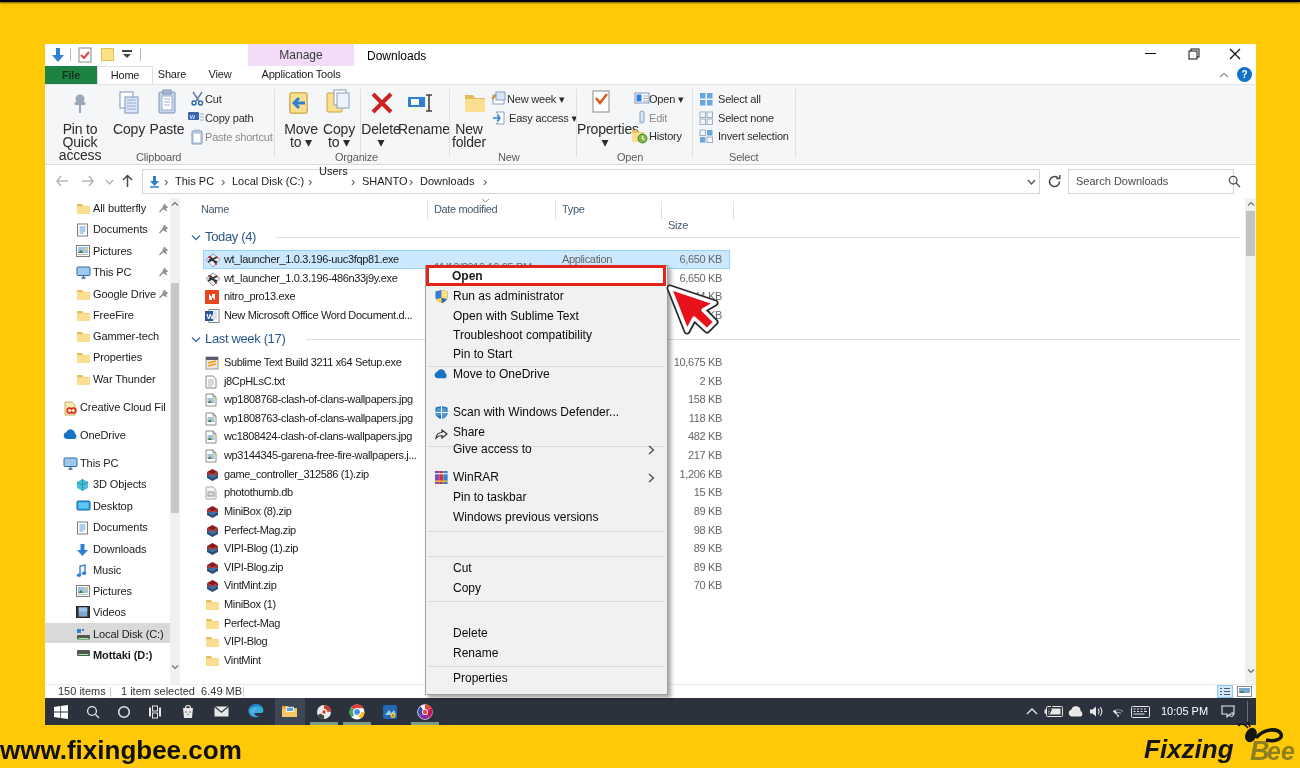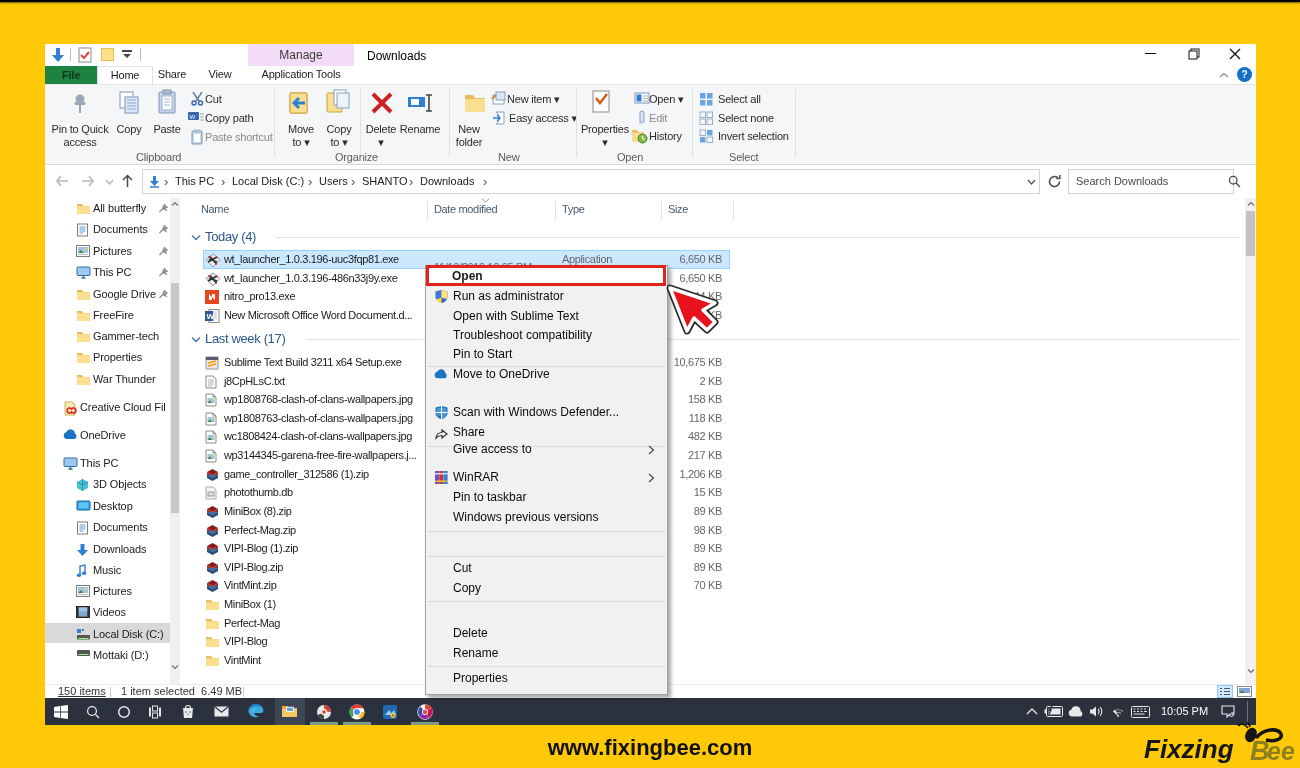--- a/index.html
+++ b/index.html
@@ -16,31 +16,31 @@
 #navpane { left:0; top:154px; width:136px; height:486px; background:#fff; font-size:11px; letter-spacing:-0.1px; }
 #filelist { left:136px; top:154px; width:1075px; height:486px; background:#fff; font-size:11px; letter-spacing:-0.35px; }
 #statusbar { left:0; top:640px; width:1211px; height:14px; background:#fff; border-top:1px solid #ececec; font-size:11px; }
 #taskbar { left:0; top:654px; width:1211px; height:27px; background:#2b323e; }
 
 #menu { left:380px; top:221px; width:243px; height:430px; background:#f1f1f1; border:1px solid #a0a0a0; box-shadow:3px 3px 4px rgba(0,0,0,.35); }
 .mi { position:absolute; left:0; width:241px; height:19px; line-height:19px; color:#0a0a0a; }
 .mi .t { position:absolute; left:27px; top:0; white-space:nowrap; }
 .mi .ic { position:absolute; left:8px; top:2px; width:15px; height:15px; }
 .msep { position:absolute; left:2px; width:237px; height:1px; background:#d9d9d9; }
-.lbl2 { text-align:center; color:#2b2b2b; line-height:13px; font-size:11px; letter-spacing:-0.2px; }
+.lbl2 { text-align:center; color:#2b2b2b; line-height:13px; font-size:14px; letter-spacing:-0.2px; }
 .crumb { top:9px; color:#555; font-size:13px; }
 .hdr { color:#455a6e; }
 .hsep { top:3px; width:1px; height:19px; background:#e2e2e2; }
 .slbl { color:#2b2b2b; font-size:11px; letter-spacing:-0.2px; }
 .gsep { top:4px; width:1px; height:68px; background:#e0e0e0; }
 .glabel { top:66px; color:#5c5c5c; font-size:11px; letter-spacing:-0.2px; }
 
 #redbox { left:381px; top:221px; width:240px; height:21px; border:3px solid #e1251b; background:#fff; }
 
-#sitetext { left:0; top:735px; width:1300px; text-align:center; font-size:22px; font-weight:bold; color:#111; }
+#sitetext { left:0; top:735px; width:1300px; font-size:26px; font-weight:bold; color:#111; }
 </style>
 </head>
 <body>
 <div class="abs" id="topstrip"></div>
 <div class="abs" id="shot">
   <div class="abs" id="titlebar">
 
     <svg class="abs" style="left:5px;top:3px" width="16" height="16" viewBox="0 0 16 16">
         <path d="M6 1h4v7h4l-6 7-6-7h4z" fill="#2f7fd4"></path>
       </svg>
@@ -152,21 +152,21 @@
     <svg class="abs" style="left:418px;top:6px" width="24" height="24" viewBox="0 0 24 24">
         <path d="M2 4h8l2 3h10v14H2z" fill="#e9bc5a"></path>
         <path d="M2 8h20v13H2z" fill="#fbdf90"></path>
       </svg>
     <div class="abs lbl2" style="left:402px;top:38px;width:44px;">New<br>folder</div>
     <svg class="abs" style="left:446px;top:6px" width="16" height="14" viewBox="0 0 16 14">
         <rect x="2" y="4" width="11" height="9" fill="#fff" stroke="#8aa0c0"></rect>
         <rect x="5" y="1" width="9" height="8" fill="#d9e6f8" stroke="#8aa0c0"></rect>
         <path d="M1 8l4-4" stroke="#c58f2c" stroke-width="2"></path>
       </svg>
-    <div class="abs slbl" style="left:462px;top:8px;">New item ▾</div>
+    <div class="abs slbl" style="left:462px;top:8px;">New week ▾</div>
     <svg class="abs" style="left:447px;top:26px" width="13" height="14" viewBox="0 0 13 14">
         <path d="M4 1h8v12H4l3-3v-6z" fill="#fff" stroke="#8aa0c0"></path>
         <path d="M1 7h6M5 4l3 3-3 3" stroke="#2f7fd4" stroke-width="1.4" fill="none"></path>
       </svg>
     <div class="abs slbl" style="left:464px;top:27px;">Easy access ▾</div>
     <div class="abs gsep" style="left:531px;"></div>
     <div class="abs glabel" style="left:453px;">New</div>
 
     <svg class="abs" style="left:546px;top:5px" width="22" height="26" viewBox="0 0 22 26">
         <rect x="2" y="1" width="16" height="21" fill="#fff" stroke="#8a8a8a"></rect>
@@ -236,21 +236,21 @@
     <div class="abs" style="left:97px;top:4px;width:898px;height:25px;background:#fff;border:1px solid #d4d4d4;"></div>
     <svg class="abs" style="left:103px;top:10px" width="13" height="13" viewBox="0 0 13 13">
         <path d="M5 1h3v5h3l-4.5 5L2 6h3z" fill="#2f7fd4"></path>
         <path d="M2 12h9" stroke="#2f7fd4" stroke-width="1.5"></path>
       </svg>
     <div class="abs crumb" style="left:119px;">›</div>
     <div class="abs" style="left:130px;top:10px;color:#1a1a1a;">This PC</div>
     <div class="abs crumb" style="left:176px;">›</div>
     <div class="abs" style="left:187px;top:10px;color:#1a1a1a;">Local Disk (C:)</div>
     <div class="abs crumb" style="left:263px;">›</div>
-    <div class="abs" style="left:274px;top:10px;color:#1a1a1a;">Users</div>
+    <div class="abs" style="left:274px;top:0;color:#1a1a1a;">Users</div>
     <div class="abs crumb" style="left:306px;">›</div>
     <div class="abs" style="left:317px;top:10px;color:#1a1a1a;">SHANTO</div>
     <div class="abs crumb" style="left:364px;">›</div>
     <div class="abs" style="left:375px;top:10px;color:#1a1a1a;">Downloads</div>
     <div class="abs crumb" style="left:438px;">›</div>
     <svg class="abs" style="left:982px;top:14px" width="9" height="6" viewBox="0 0 9 6">
         <path d="M1 1l3.5 4L8 1" stroke="#555" stroke-width="1.3" fill="none"></path>
       </svg>
     <svg class="abs" style="left:1002px;top:9px" width="15" height="15" viewBox="0 0 15 15">
         <path d="M12.5 7.5a5 5 0 11-1.8-3.8" stroke="#4a4a4a" stroke-width="1.5" fill="none"></path>
@@ -392,36 +392,36 @@
         <rect x="1" y="1" width="4" height="4" fill="#2f7fd4"></rect>
         <rect x="6" y="1" width="2" height="2" fill="#2f7fd4"></rect>
         <rect x="1" y="7" width="13" height="4.5" rx="1" fill="#555"></rect>
         <rect x="2.5" y="10" width="10" height="1" fill="#8f8"></rect>
       </svg>
     <div class="abs" style="left:48px;top:427px;height:18px;line-height:18px;color:#1a1a1a;white-space:nowrap;">Local Disk (C:)</div>
     <svg class="abs" style="left:31px;top:451px" width="15" height="8" viewBox="0 0 15 8">
         <rect x="1" y="1" width="13" height="6" rx="1" fill="#555"></rect>
         <rect x="2.5" y="5" width="10" height="1" fill="#8f8"></rect>
       </svg>
-    <div class="abs" style="left:48px;top:448px;height:18px;line-height:18px;color:#1a1a1a;white-space:nowrap;">Mottaki (D:)</div>
+    <div class="abs" style="left:48px;top:448px;height:18px;line-height:18px;color:#1a1a1a;white-space:nowrap;font-weight:bold;">Mottaki (D:)</div>
     <div class="abs" style="left:125px;top:0;width:10px;height:486px;background:#f0f0f0;"></div>
     <svg class="abs" style="left:126px;top:3px" width="8" height="6" viewBox="0 0 8 6">
         <path d="M1 4.5L4 1.5 7 4.5" stroke="#707070" stroke-width="1.2" fill="none"></path>
       </svg>
     <svg class="abs" style="left:126px;top:466px" width="8" height="6" viewBox="0 0 8 6">
         <path d="M1 1.5L4 4.5 7 1.5" stroke="#707070" stroke-width="1.2" fill="none"></path>
       </svg>
     <div class="abs" style="left:126px;top:85px;width:8px;height:230px;background:#c8c8c8;"></div>
   </div>
   <div class="abs" id="filelist">
 
     <div class="abs hdr" style="left:20px;top:5px;">Name</div>
     <div class="abs hdr" style="left:253px;top:5px;">Date modified</div>
     <div class="abs hdr" style="left:381px;top:5px;">Type</div>
-    <div class="abs hdr" style="left:487px;top:5px;">Size</div>
+    <div class="abs hdr" style="left:487px;top:21px;">Size</div>
     <svg class="abs" style="left:300px;top:0px" width="9" height="5" viewBox="0 0 9 5">
         <path d="M1 1l3.5 3L8 1" stroke="#9a9a9a" stroke-width="1" fill="none"></path>
       </svg>
     <div class="abs hsep" style="left:246px;"></div>
     <div class="abs hsep" style="left:374px;"></div>
     <div class="abs hsep" style="left:480px;"></div>
     <div class="abs hsep" style="left:552px;"></div>
     <svg class="abs" style="left:10px;top:36px" width="10" height="7" viewBox="0 0 10 7">
         <path d="M1 1.5L5 5.5 9 1.5" stroke="#4472a8" stroke-width="1.4" fill="none"></path>
       </svg>
@@ -593,21 +593,21 @@
     <div class="abs" style="left:1064px;top:0;width:11px;height:486px;background:#f0f0f0;"></div>
     <svg class="abs" style="left:1066px;top:3px" width="8" height="6" viewBox="0 0 8 6">
         <path d="M1 4.5L4 1.5 7 4.5" stroke="#707070" stroke-width="1.2" fill="none"></path>
       </svg>
     <svg class="abs" style="left:1066px;top:470px" width="8" height="6" viewBox="0 0 8 6">
         <path d="M1 1.5L4 4.5 7 1.5" stroke="#707070" stroke-width="1.2" fill="none"></path>
       </svg>
     <div class="abs" style="left:1065px;top:13px;width:9px;height:45px;background:#c2c2c2;"></div>
   </div>
   <div class="abs" id="statusbar">
-    <div class="abs" style="left:13px;top:0;height:13px;line-height:13px;color:#333;text-decoration:underline;">150 items</div>
+    <div class="abs" style="left:13px;top:0;height:13px;line-height:13px;color:#333;">150 items</div>
     <div class="abs" style="left:65px;top:2px;width:1px;height:10px;background:#ccc;"></div>
     <div class="abs" style="left:76px;top:0;height:13px;line-height:13px;color:#333;">1 item selected&nbsp;&nbsp;6.49 MB</div>
     <div class="abs" style="left:198px;top:2px;width:1px;height:10px;background:#ccc;"></div>
     <div class="abs" style="left:1172px;top:0px;width:16px;height:13px;background:#cde8ff;border:1px solid #90c8f0;"></div>
     <svg class="abs" style="left:1174px;top:2px" width="12" height="9" viewBox="0 0 12 9">
         <path d="M1 1.5h2M1 4.5h2M1 7.5h2M5 1.5h6M5 4.5h6M5 7.5h6" stroke="#555" stroke-width="1"></path>
       </svg>
     <svg class="abs" style="left:1192px;top:1px" width="15" height="11" viewBox="0 0 15 11">
         <rect x="0.5" y="0.5" width="14" height="10" fill="#fff" stroke="#888"></rect>
         <rect x="2" y="2" width="11" height="5" fill="#7aa7d4"></rect>

